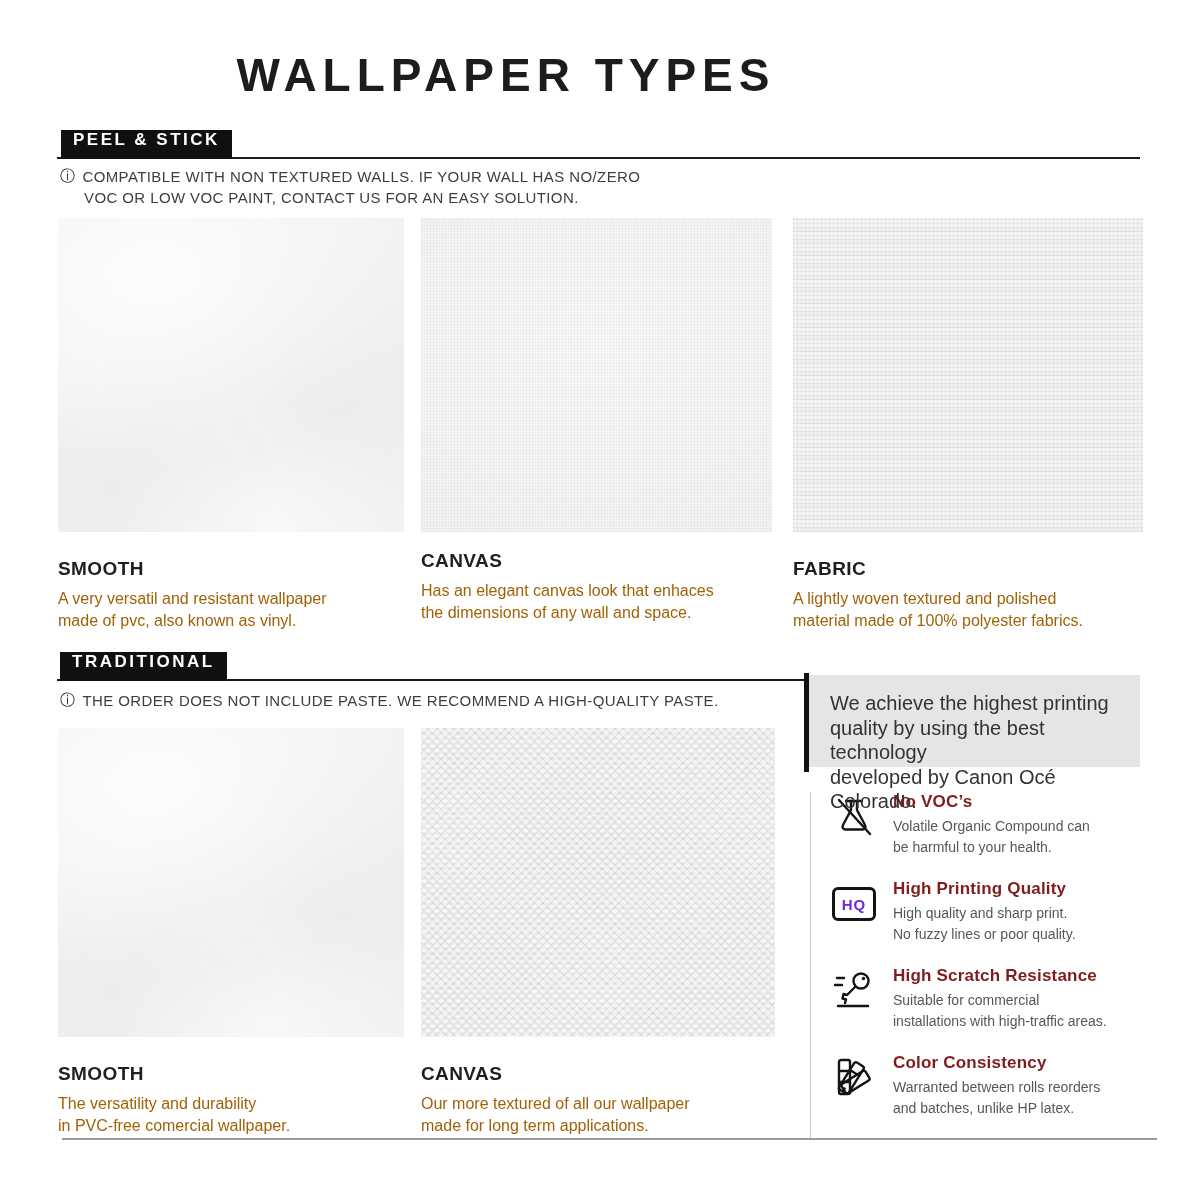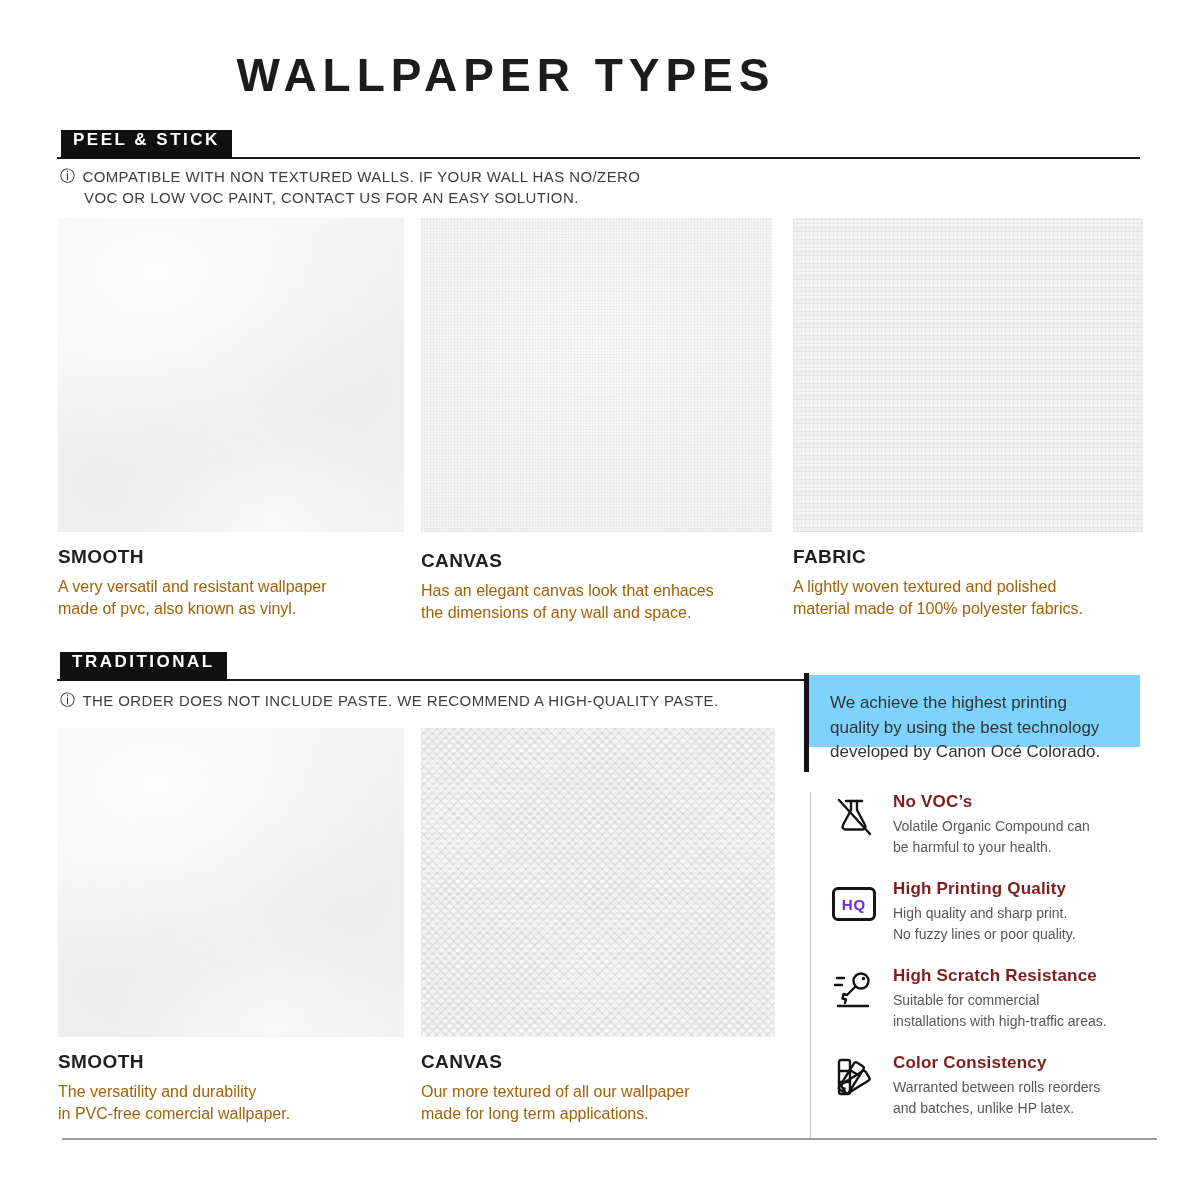--- a/index.html
+++ b/index.html
@@ -49,28 +49,28 @@
       repeating-linear-gradient(90deg, rgba(0,0,0,.045) 0 1px, rgba(255,255,255,0) 1px 4px),
       repeating-linear-gradient(0deg, rgba(0,0,0,.018) 0 5px, rgba(255,255,255,0) 5px 12px);
   }
   .tex-canvas-rough{
     background-color:#f1f1f1;
     background-image:
       repeating-linear-gradient(45deg, rgba(0,0,0,.05) 0 2px, rgba(255,255,255,0) 2px 6px),
       repeating-linear-gradient(-45deg, rgba(0,0,0,.05) 0 2px, rgba(255,255,255,0) 2px 6px),
       repeating-linear-gradient(0deg, rgba(255,255,255,.5) 0 2px, rgba(255,255,255,0) 2px 5px);
   }
-  .swatch-title{margin-top:14px;font-size:19px;font-weight:700;letter-spacing:.4px;color:#1f1f1f;}
+  .swatch-title{margin-top:26px;font-size:19px;font-weight:700;letter-spacing:.4px;color:#1f1f1f;}
   .swatch-desc{margin-top:8px;font-size:16px;line-height:22px;color:#a16207;}
   
   .accent-bar{position:absolute;left:804px;top:673px;width:5px;height:99px;background:#121212;}
   .quote-box{
-    position:absolute;left:809px;top:675px;width:331px;height:72px;background:#7dd3fc;
+    position:absolute;left:809px;top:675px;width:331px;height:92px;background:#e5e5e5;
     padding:16px 0 0 21px;box-sizing:border-box;z-index:1;
-    font-size:17px;line-height:24.5px;color:#333333;
+    font-size:20px;line-height:24.5px;color:#333333;
   }
   .features{
     position:absolute;left:810px;top:792px;width:345px;
     border-left:1px solid #c9c9c9;padding-left:21px;box-sizing:border-box;
   }
   .feature{display:flex;margin-bottom:21px;}
   .f-icon{width:44px;height:44px;flex:0 0 44px;margin-right:17px;margin-top:2px;}
   .f-icon svg{width:44px;height:44px;display:block;}
   .hq-box{
     width:38px;height:28px;margin-top:6px;border:3px solid #141414;border-radius:6px;

